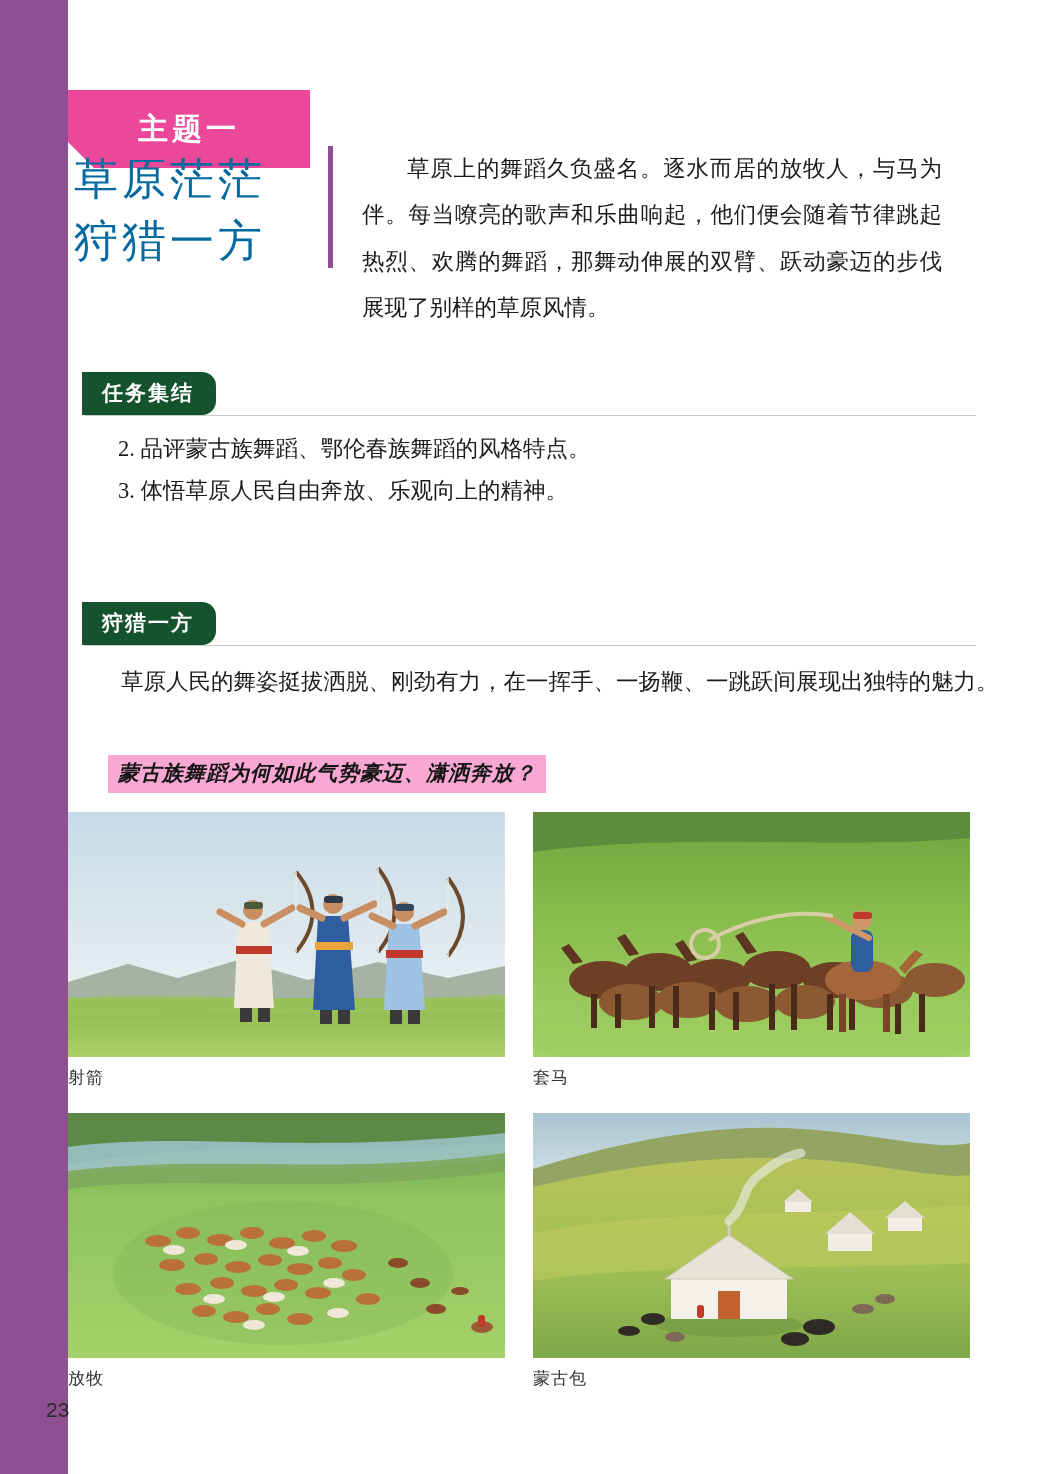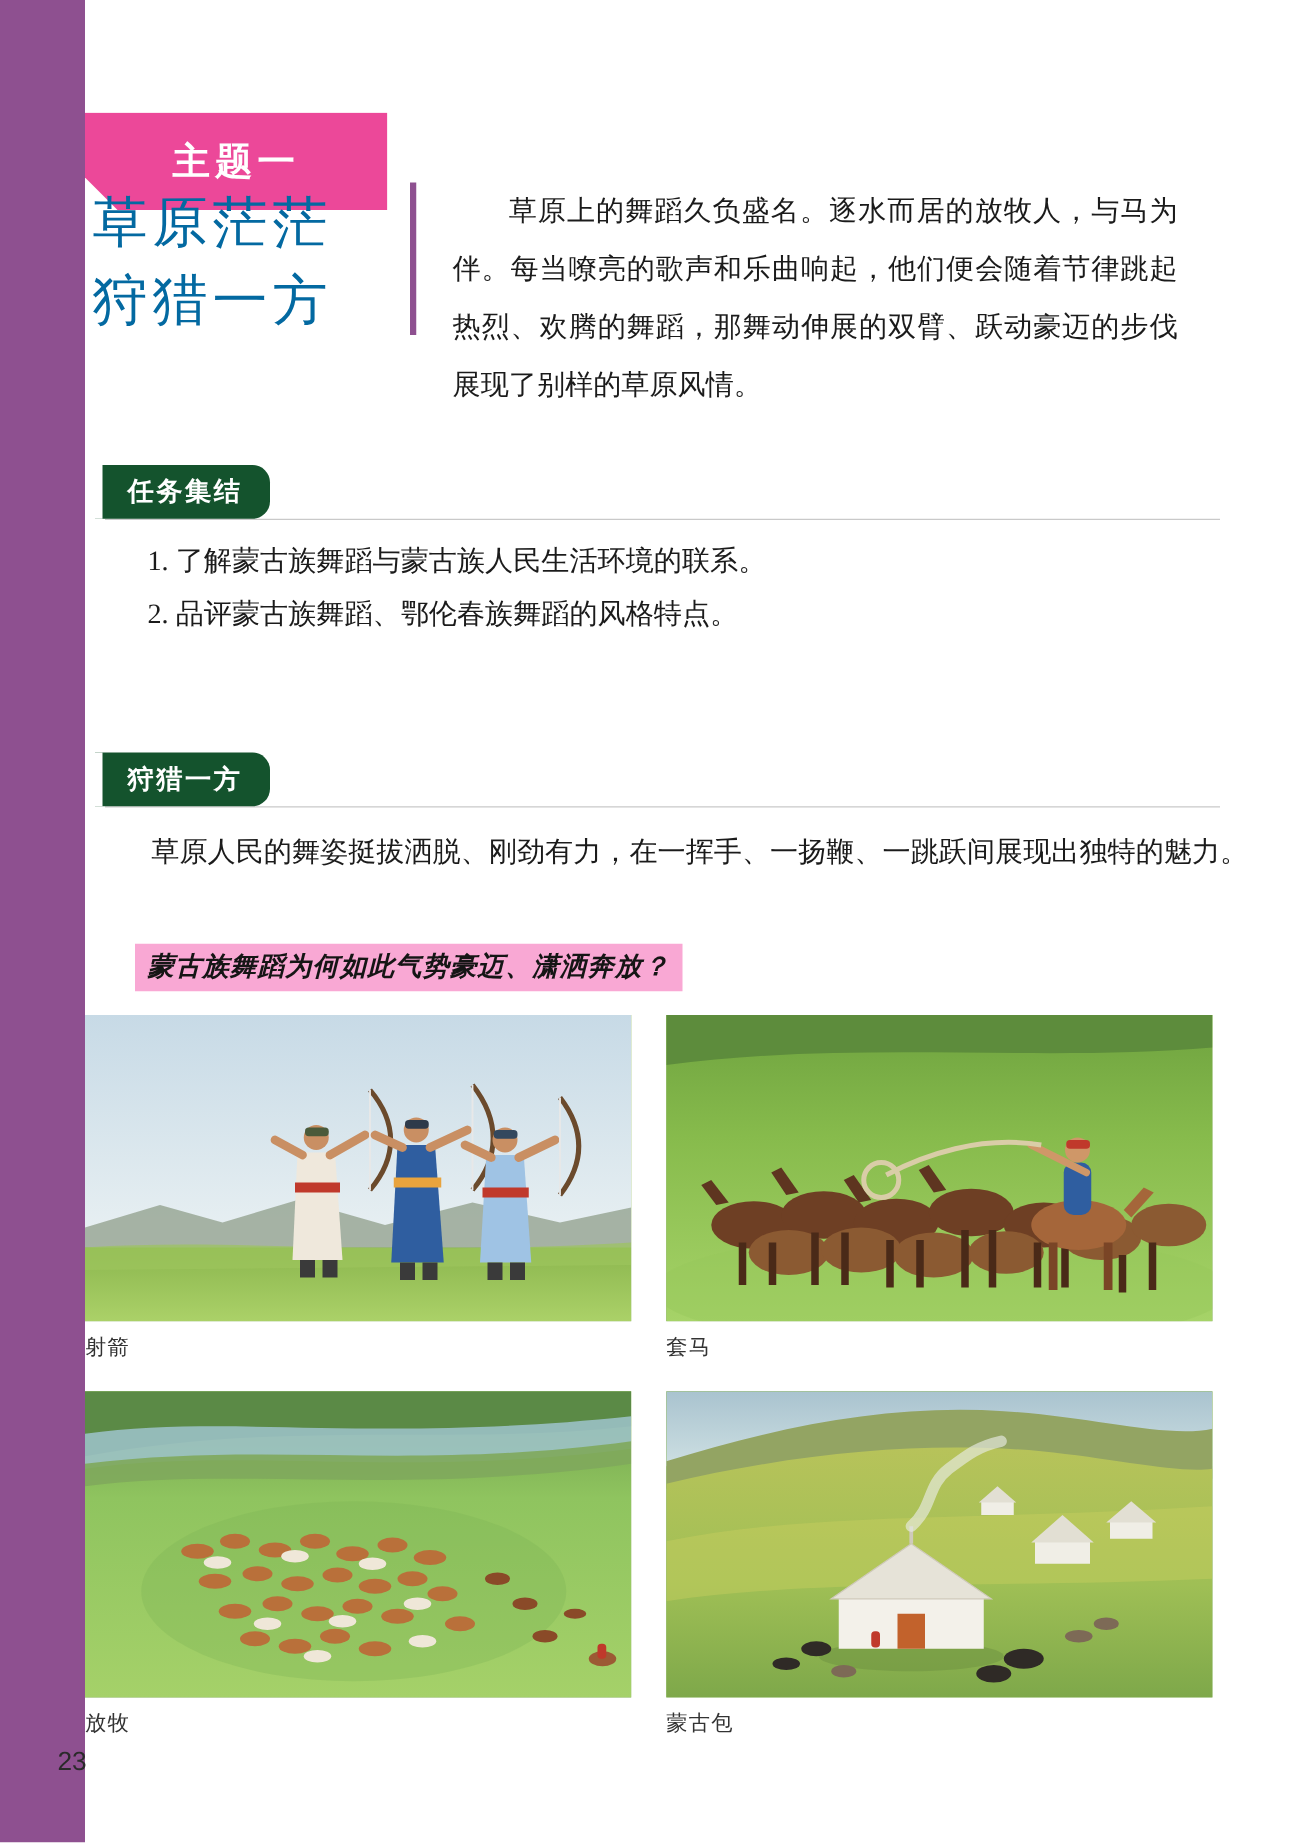--- a/index.html
+++ b/index.html
@@ -238,26 +238,26 @@
 
   <div class="intro">草原上的舞蹈久负盛名。逐水而居的放牧人，与马为伴。每当嘹亮的歌声和乐曲响起，他们便会随着节律跳起热烈、欢腾的舞蹈，那舞动伸展的双臂、跃动豪迈的步伐展现了别样的草原风情。</div>
 
   <div class="ribbon-wrap" style="top:372px;">
     <span class="ribbon">任务集结</span>
     <span class="ribbon-line"></span>
   </div>
 
   <div class="task-list">
     <div class="item">
-      <span class="num">1.</span>
-      <span>了解蒙古族舞蹈与蒙古族人民生活环境的联系。</span>
+      <span class="num">2.</span>
+      <span>品评蒙古族舞蹈、鄂伦春族舞蹈的风格特点。</span>
     </div>
     <div class="item">
-      <span class="num">2.</span>
-      <span>品评蒙古族舞蹈、鄂伦春族舞蹈的风格特点。</span>
+      <span class="num">3.</span>
+      <span>体悟草原人民自由奔放、乐观向上的精神。</span>
     </div>
   </div>
 
   <div class="ribbon-wrap" style="top:602px;">
     <span class="ribbon">狩猎一方</span>
     <span class="ribbon-line"></span>
   </div>
 
   <div class="body-text">草原人民的舞姿挺拔洒脱、刚劲有力，在一挥手、一扬鞭、一跳跃间展现出独特的魅力。</div>
 

